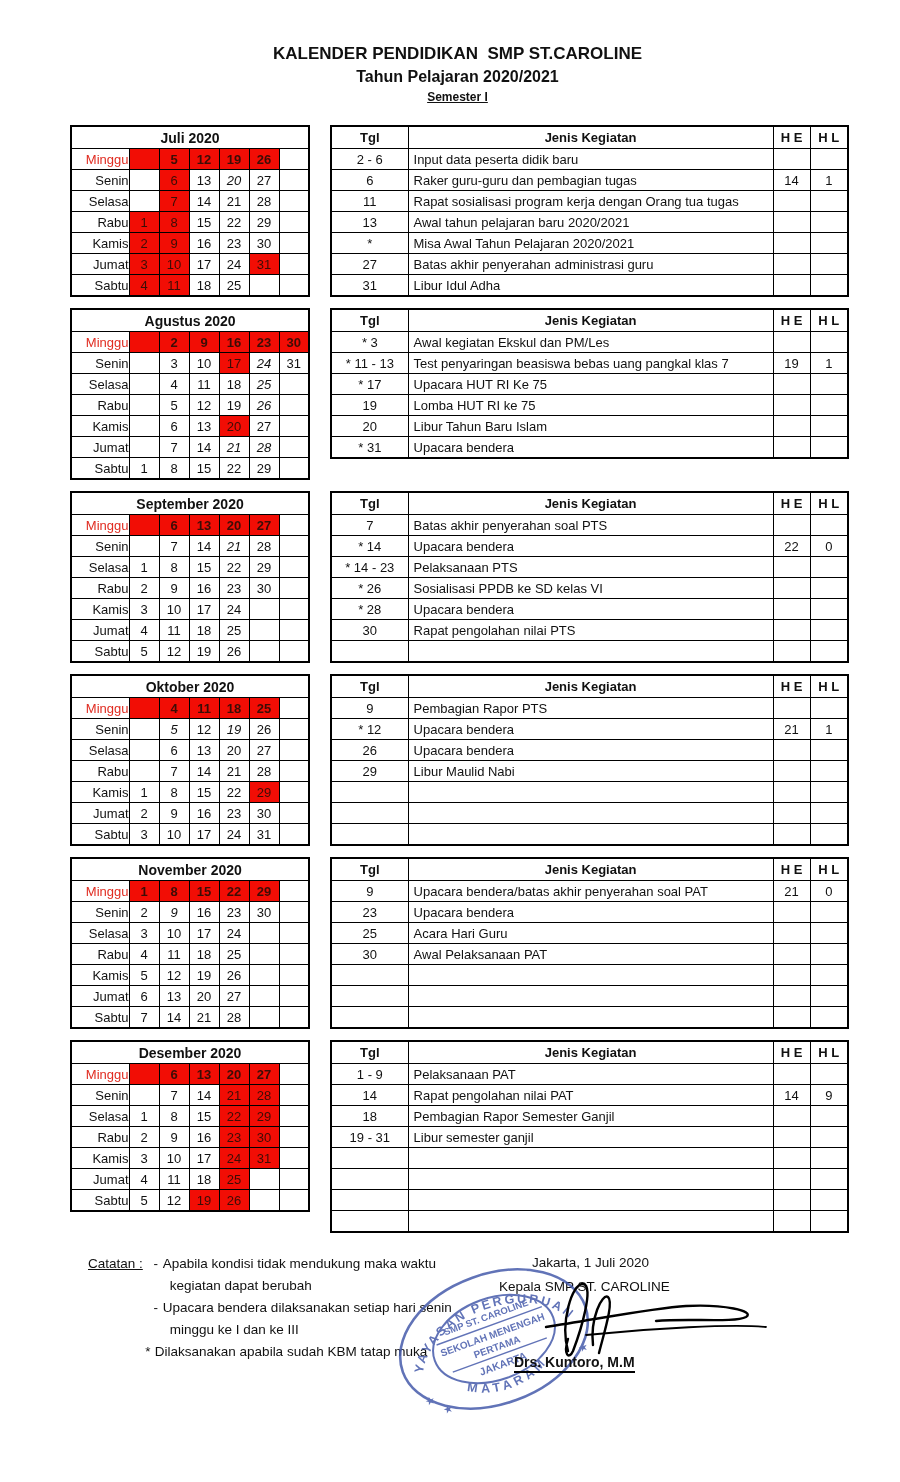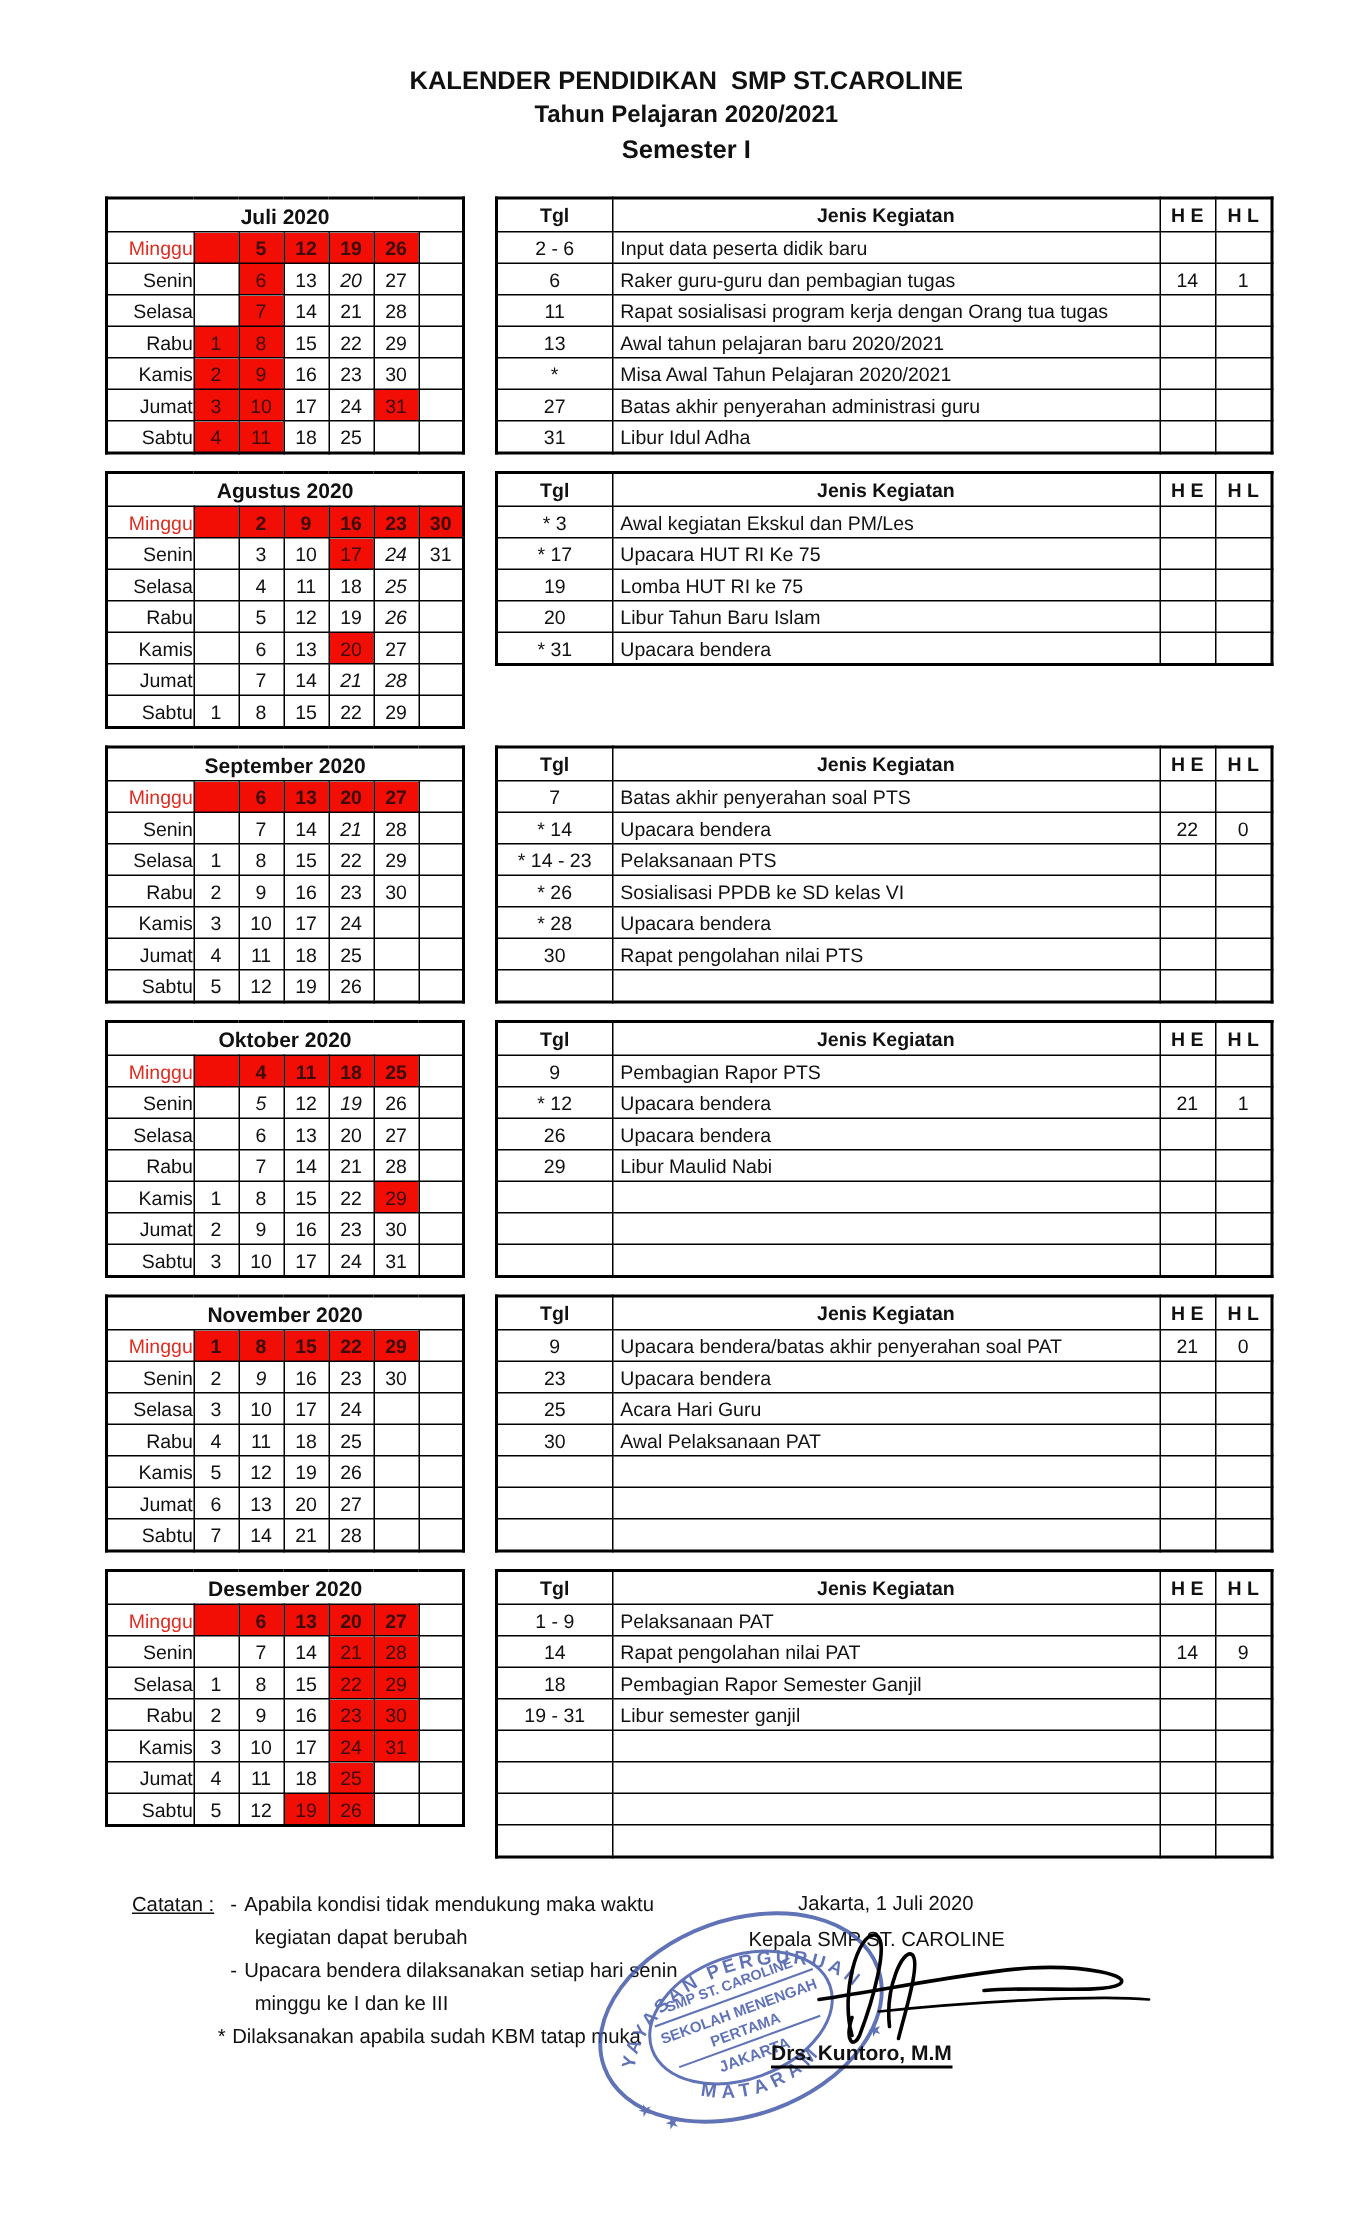--- a/index.html
+++ b/index.html
@@ -10,21 +10,21 @@
     --ink:#111;
   }
   html,body{margin:0;padding:0;background:#fff;}
   body{
     width:900px;height:1482px;position:relative;overflow:hidden;
     font-family:"Liberation Sans","DejaVu Sans",sans-serif;color:var(--ink);
   }
   .header{width:775px;margin-left:70px;padding-top:44px;text-align:center;}
   .header .t1{font-size:17px;font-weight:bold;white-space:pre;margin:0 0 4px 0;}
   .header .t2{font-size:16px;font-weight:bold;margin:0 0 4px 0;}
-  .header .t3{font-size:17px;font-weight:bold;margin:0;}
+  .header .t3{font-size:12px;font-weight:bold;margin:0;text-decoration:underline;}
   .months{margin-left:70px;margin-top:21px;}
   .month-block{display:flex;gap:20px;margin-bottom:11px;align-items:flex-start;}
   table.cal,table.act{border-collapse:collapse;border:2px solid #000;table-layout:fixed;}
   table.cal{width:238px;}
   table.act{width:517px;}
   .cal td,.act td{border:1px solid #000;height:20px;font-size:13px;padding:0;
     overflow:hidden;white-space:nowrap;line-height:1;}
   .cal-title td{height:21px;font-weight:bold;font-size:14px;text-align:center;}
   td.lbl{text-align:right;padding-left:4px;font-size:13px;}
   td.lbl.minggu{color:var(--minggu);}
@@ -290,20 +290,26 @@
             <td>Tgl</td>
             <td>Jenis Kegiatan</td>
             <td>H E</td>
             <td>H L</td>
           </tr>
           <tr>
             <td class="tgl">* 3</td>
             <td class="keg">Awal kegiatan Ekskul dan PM/Les</td>
             <td class="he"></td>
             <td class="hl"></td>
+          </tr>
+          <tr>
+            <td class="tgl">* 11 - 13</td>
+            <td class="keg">Test penyaringan beasiswa bebas uang pangkal klas 7</td>
+            <td class="he">19</td>
+            <td class="hl">1</td>
           </tr>
           <tr>
             <td class="tgl">* 17</td>
             <td class="keg">Upacara HUT RI Ke 75</td>
             <td class="he"></td>
             <td class="hl"></td>
           </tr>
           <tr>
             <td class="tgl">19</td>
             <td class="keg">Lomba HUT RI ke 75</td>

